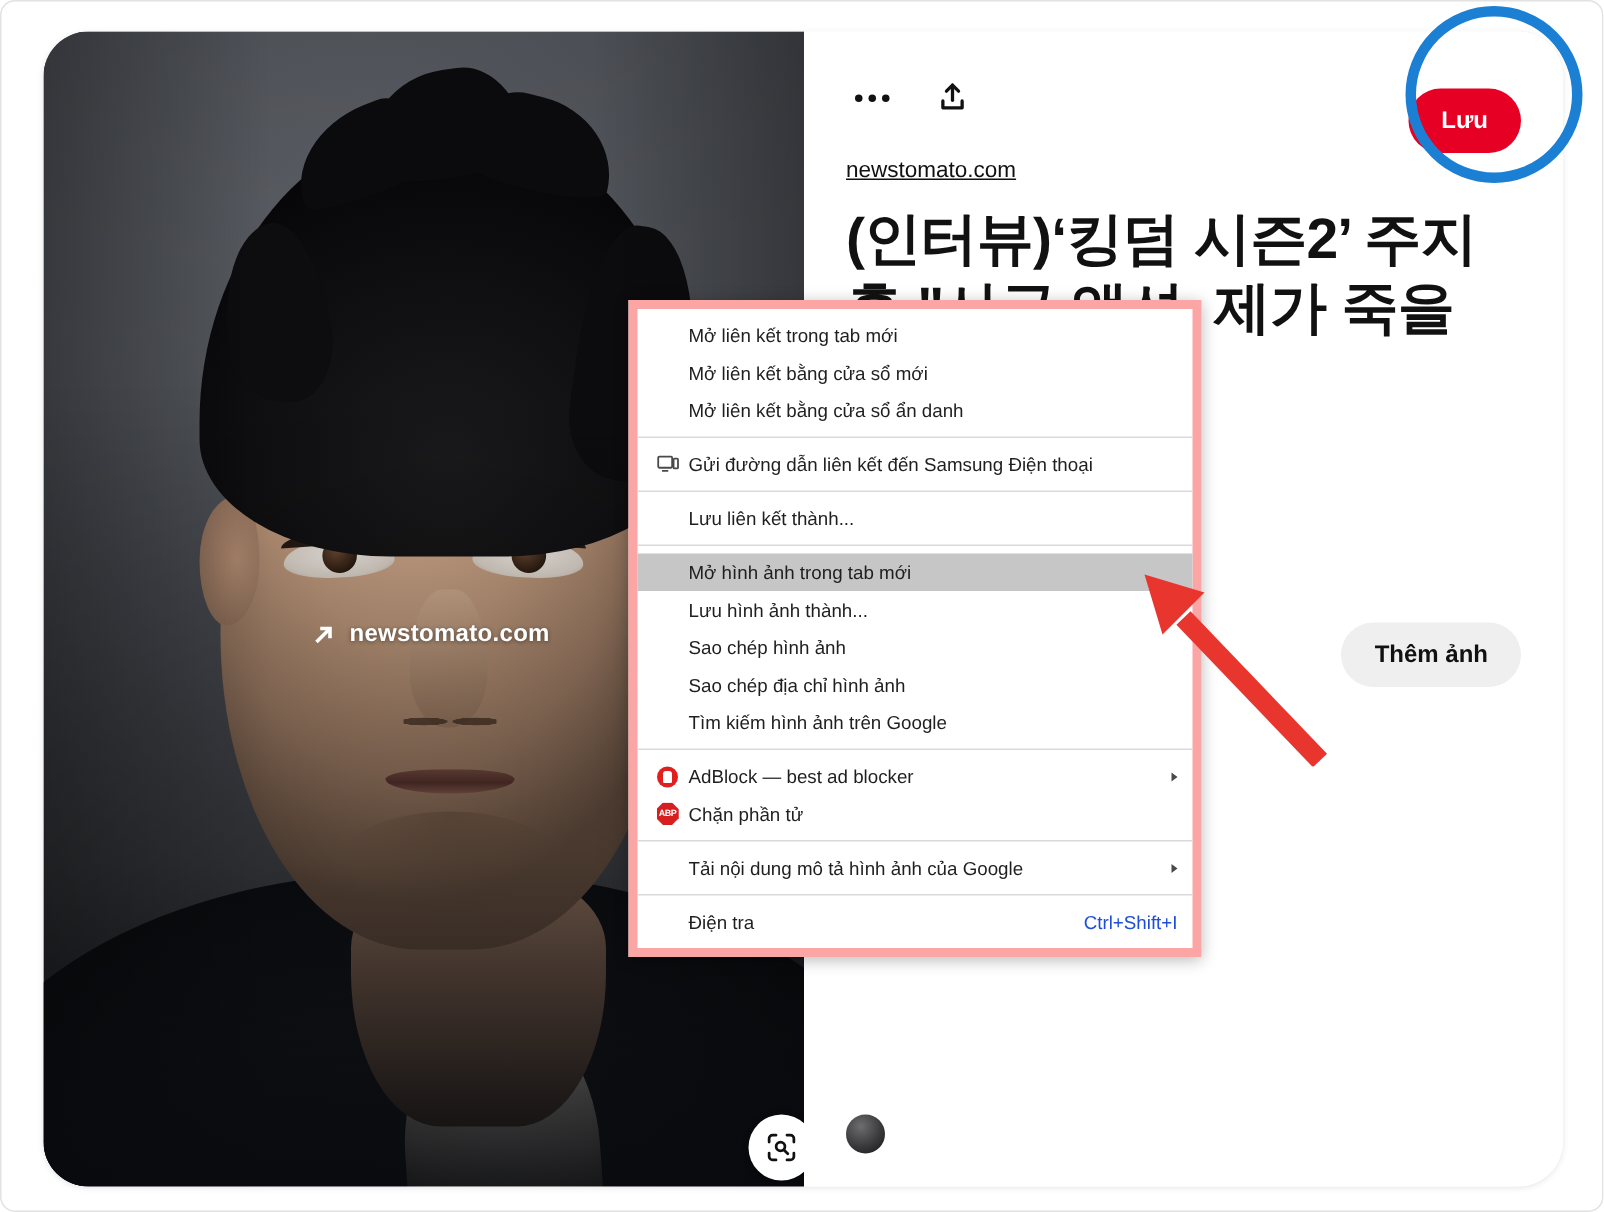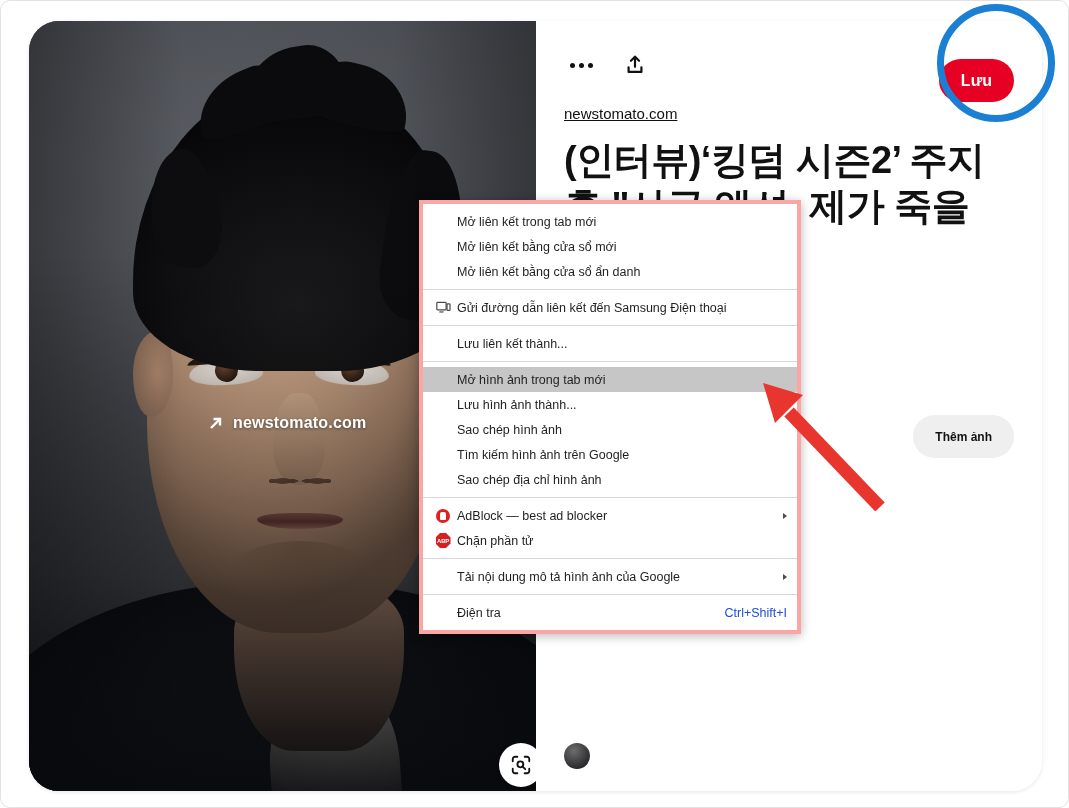--- a/index.html
+++ b/index.html
@@ -306,21 +306,21 @@
   #add-photo-button {
     position: absolute;
     right: 28px; top: 394px;
     background: #efefef;
     color: #111111;
     border: none;
     border-radius: 24px;
     height: 43px;
     padding: 0 22px;
     font-family: "Liberation Sans", sans-serif;
-    font-size: 12px;
+    font-size: 16px;
     font-weight: bold;
     cursor: pointer;
   }
 
   #saver-row {
     position: absolute;
     left: 28px; bottom: 22px;
     display: flex; align-items: center; gap: 12px;
   }
   #saver-avatar {
@@ -334,21 +334,21 @@
     color: #111111;
   }
   #saver-text b { font-weight: bold; }
 
   
   #context-menu {
     position: absolute;
     left: 418px; top: 199px;
     width: 382px;
     background: #ffffff;
-    border: 4px solid #fca5a5;
+    border: 6px solid #fca5a5;
     box-shadow: 0 2px 10px rgba(0,0,0,0.28);
     padding: 5px 0;
     font-size: 12.5px;
     color: #1f1f1f;
     z-index: 40;
   }
   .cm-item {
     position: relative;
     display: flex;
     align-items: center;
@@ -552,24 +552,24 @@
       <div class="cm-item highlighted indent">
         <span class="cm-label">Mở hình ảnh trong tab mới</span>
       </div>
       <div class="cm-item indent">
         <span class="cm-label">Lưu hình ảnh thành...</span>
       </div>
       <div class="cm-item indent">
         <span class="cm-label">Sao chép hình ảnh</span>
       </div>
       <div class="cm-item indent">
+        <span class="cm-label">Sao chép địa chỉ hình ảnh</span>
+      </div>
+      <div class="cm-item indent">
         <span class="cm-label">Tìm kiếm hình ảnh trên Google</span>
-      </div>
-      <div class="cm-item indent">
-        <span class="cm-label">Sao chép địa chỉ hình ảnh</span>
       </div>
       <div class="cm-sep"></div>
       <div class="cm-item">
         <span class="cm-icon">
           <span class="ico-adblock"></span>
         </span>
         <span class="cm-label">AdBlock — best ad blocker</span>
         <span class="cm-arrow"></span>
       </div>
       <div class="cm-item">

